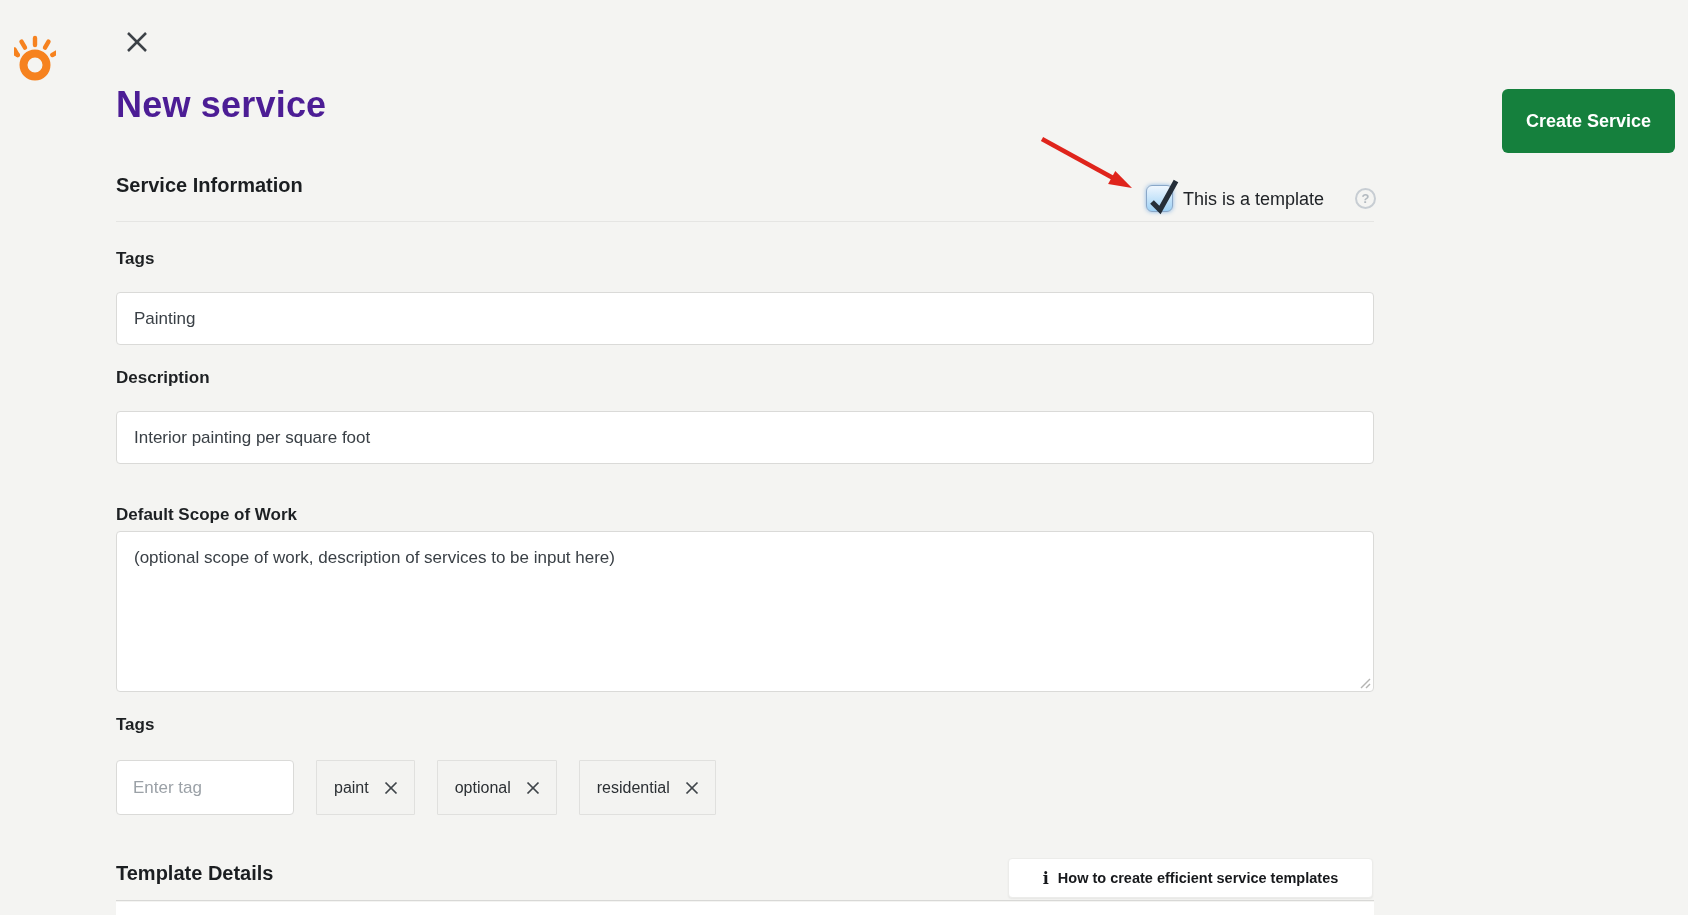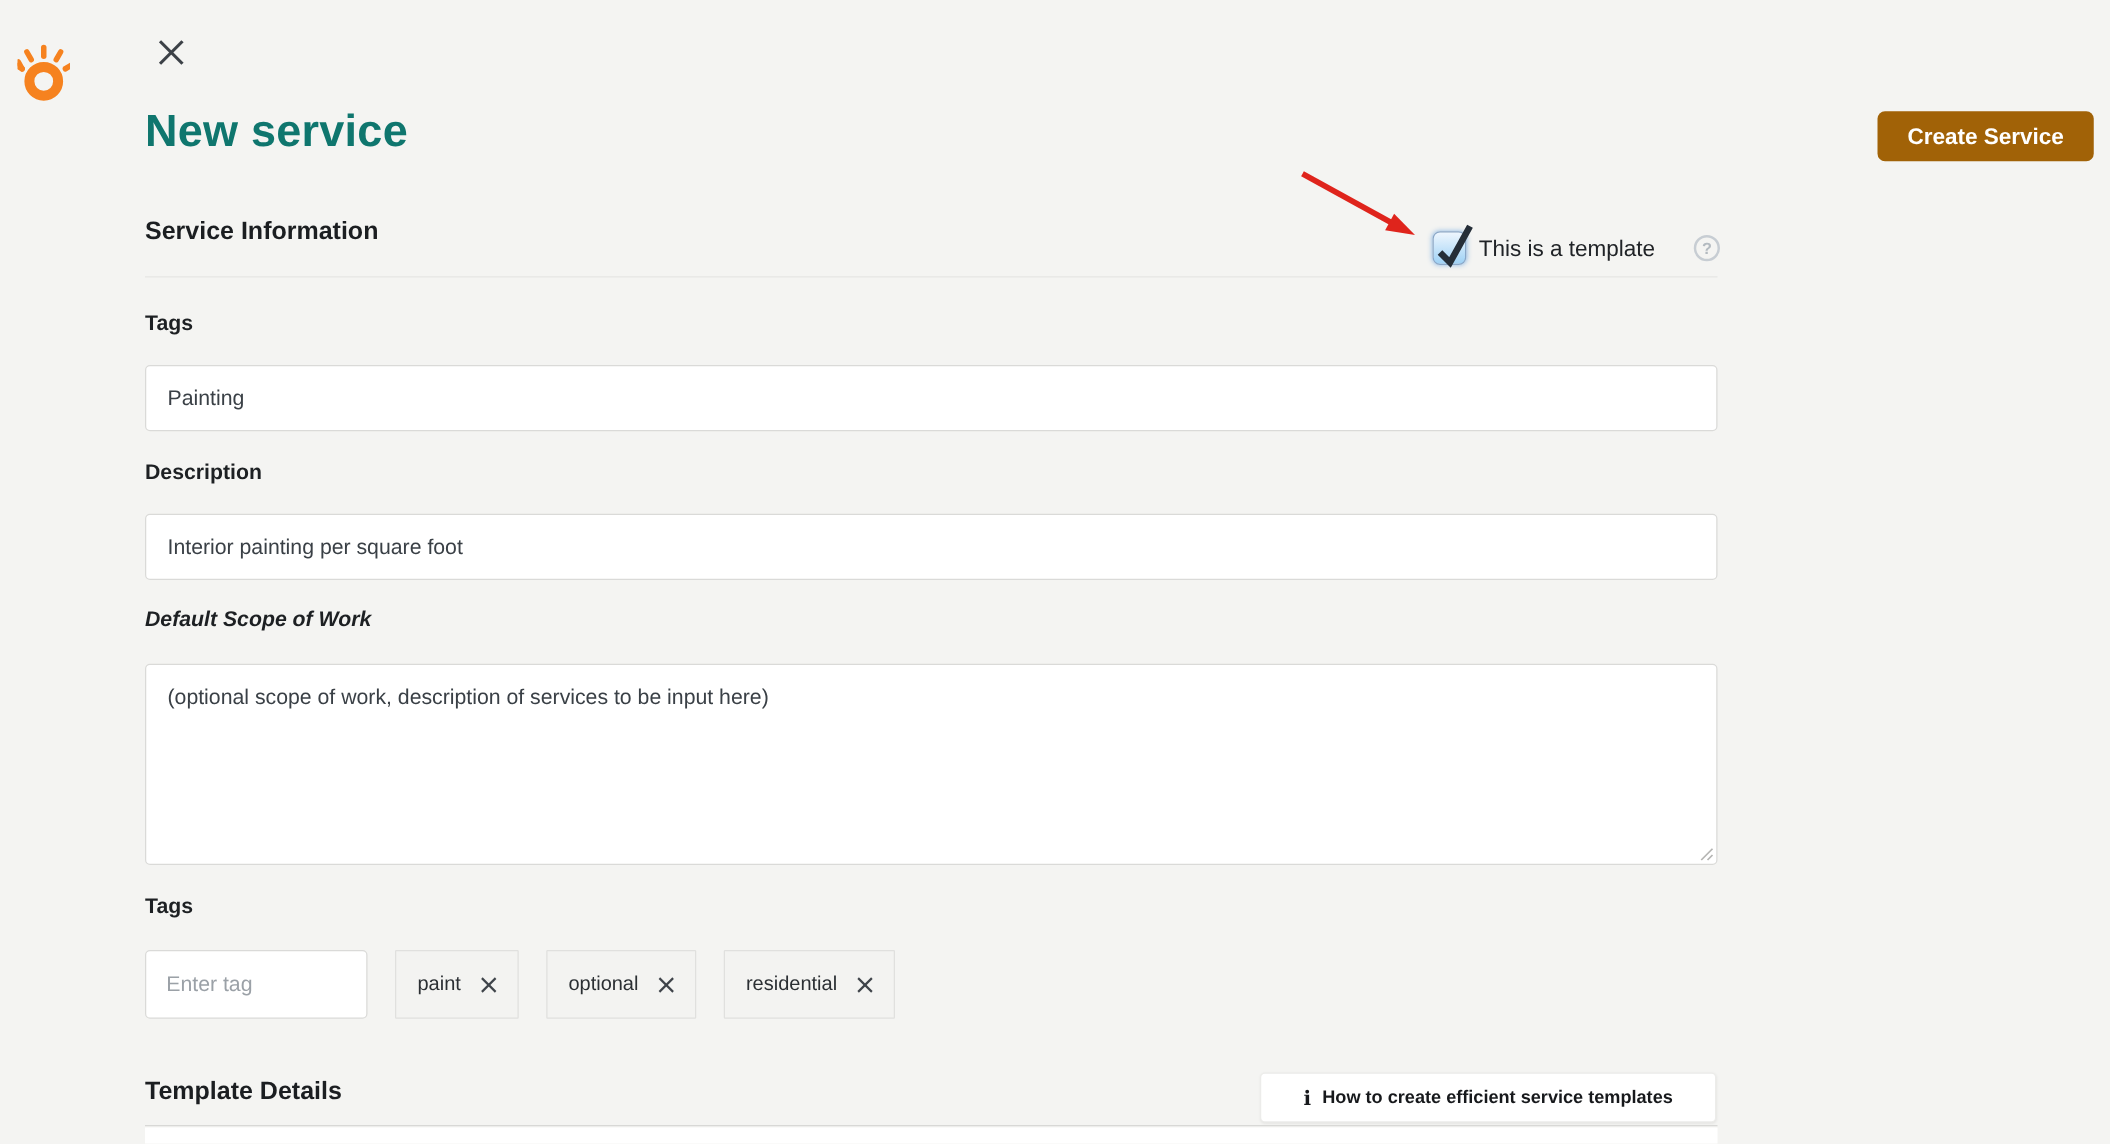--- a/index.html
+++ b/index.html
@@ -9,24 +9,24 @@
     background:#f4f4f2;
     color:#1d2023;
     position:relative;
     overflow:hidden;
   }
   .abs { position:absolute; }
 
   
   .logo { left:14px; top:32px; width:42px; height:50px; }
   .close-btn { left:124px; top:29px; width:26px; height:26px; cursor:pointer; background:none; border:none; }
-  .page-title { left:116px; top:84px; font-size:36px; font-weight:700; color:#0f766e; letter-spacing:.2px; }
+  .page-title { left:116px; top:84px; font-size:36px; font-weight:700; color:#4c1d95; letter-spacing:.2px; }
   .create-btn {
-    left:1502px; top:89px; width:173px; height:40px;
-    background:#a16207; color:#fff; border:none; border-radius:6px;
+    left:1502px; top:89px; width:173px; height:64px;
+    background:#15803d; color:#fff; border:none; border-radius:6px;
     font-size:18px; font-weight:700; font-family:inherit; cursor:pointer;
   }
 
   
   .section-title { font-size:20px; font-weight:700; color:#1b1e21;text-align:right; }
   .divider { height:1px; background:#e5e5e3; width:1258px; left:116px; }
 
   
   .annotation-arrow { left:1022px; top:131px; width:125px; height:72px; pointer-events:none; }
   .cb-wrap { left:1146px; top:185px; width:28px; height:28px; cursor:pointer; }
@@ -130,21 +130,21 @@
 <div class="abs help-icon">
   <span>?</span>
 </div>
 
 <div class="abs field-label" style="top:249px;">Tags</div>
 <input class="abs text-input" style="top: 292px;" value="Painting">
 
 <div class="abs field-label" style="top:368px;">Description</div>
 <input class="abs text-input" style="top: 411px;" value="Interior painting per square foot">
 
-<div class="abs field-label" style="top:486px;font-style:italic;">Default Scope of Work</div>
+<div class="abs field-label" style="top:505px;">Default Scope of Work</div>
 <div class="abs scope-wrap">
   <textarea class="scope-area" style="width: 1258px;">(optional scope of work, description of services to be input here)</textarea>
   <svg class="resize-grip" width="12" height="12" viewBox="0 0 12 12">
     <line x1="2" y1="11" x2="11" y2="2" stroke="#b5b5b3" stroke-width="1.4"></line>
     <line x1="7" y1="11" x2="11" y2="7" stroke="#b5b5b3" stroke-width="1.4"></line>
   </svg>
 </div>
 
 <div class="abs field-label" style="top:715px;">Tags</div>
 <div class="abs tags-row">

